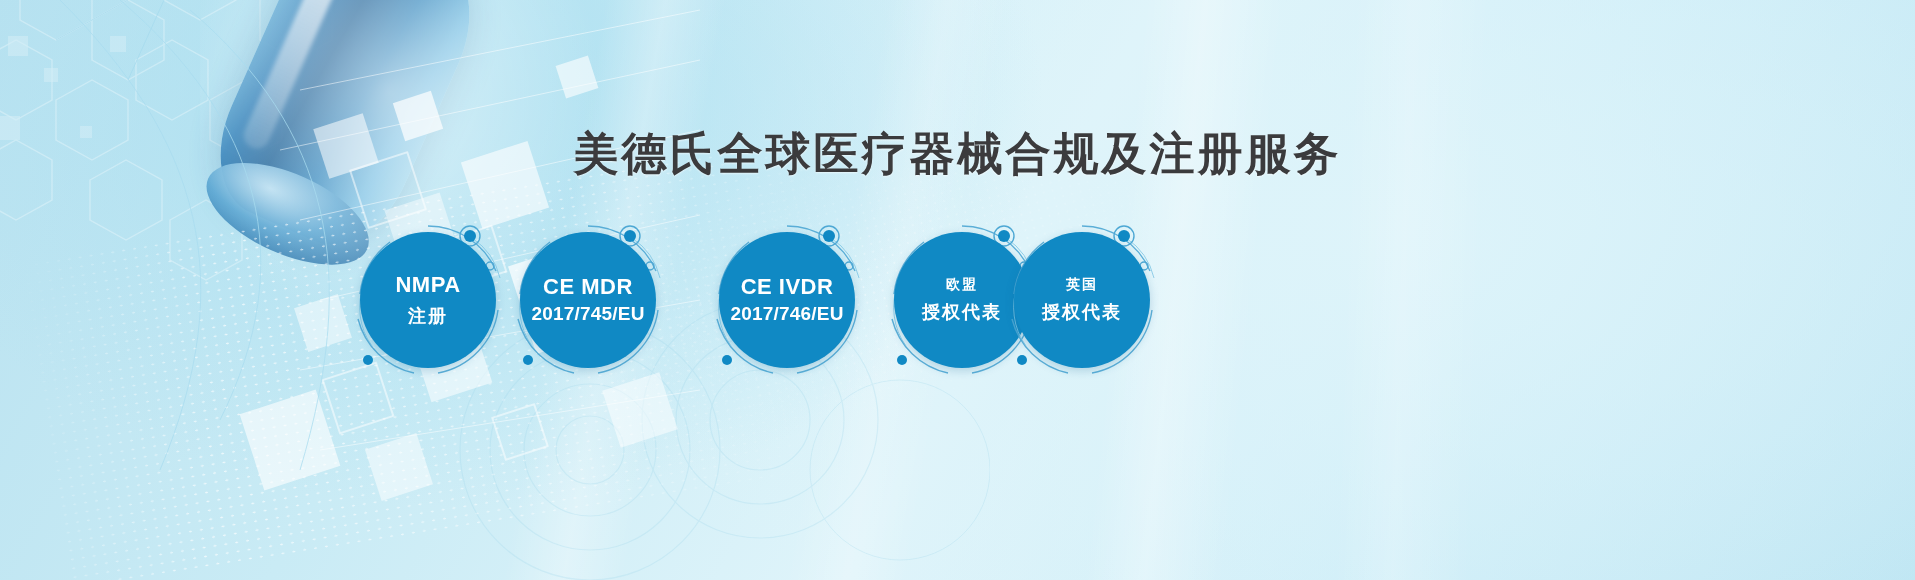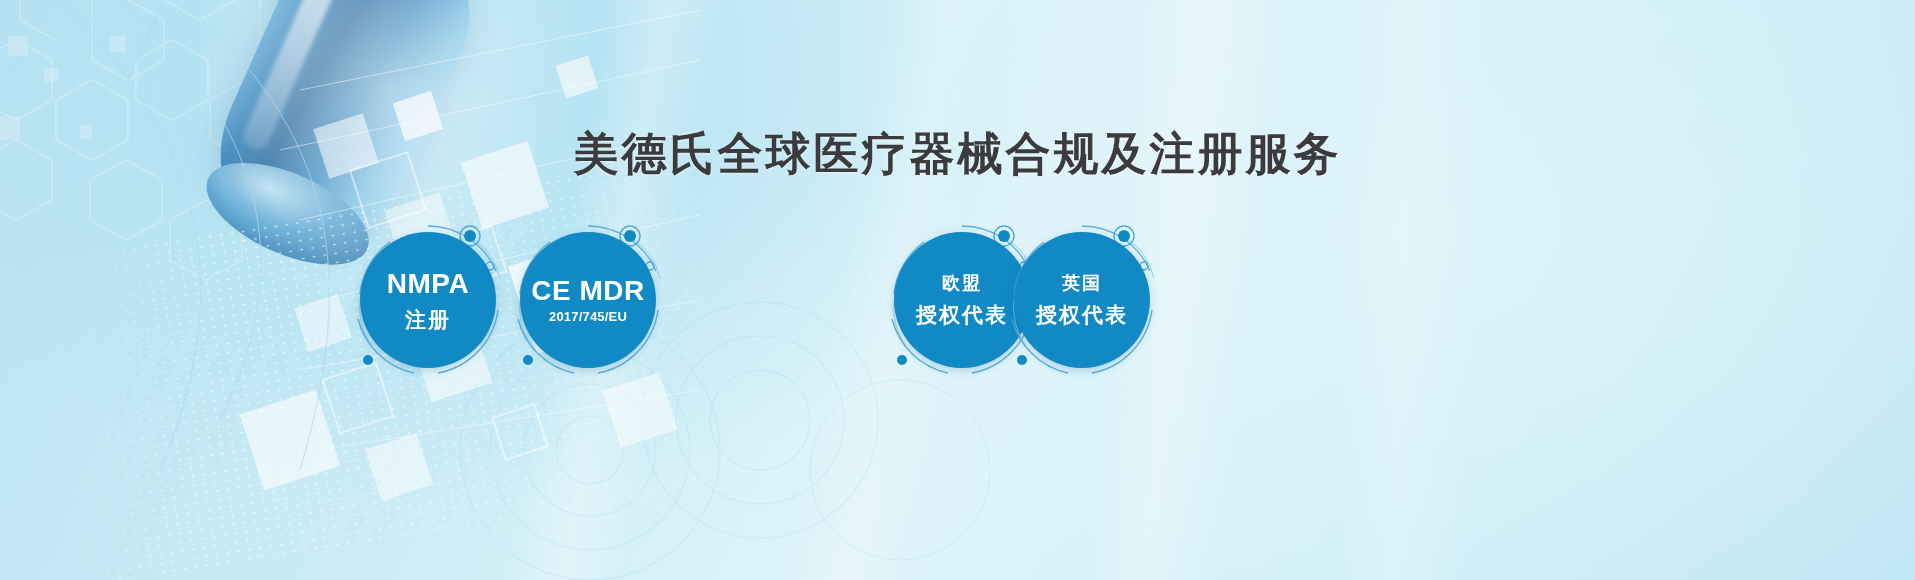--- a/index.html
+++ b/index.html
@@ -97,28 +97,28 @@
   .badge{position:absolute;width:136px;height:136px;top:0;}
   .badge .ringwrap{position:absolute;left:-14px;top:-14px;width:164px;height:164px;}
   .badge .disc{
     position:absolute;left:0;top:0;width:136px;height:136px;border-radius:50%;
     background:#1089c4;
     display:flex;flex-direction:column;align-items:center;justify-content:center;
     box-shadow:0 3px 10px rgba(20,95,145,.22);
   }
   .badge .l1{
     color:#ffffff;font-weight:700;line-height:1.12;text-align:center;
-    font-size:28px;letter-spacing:.5px;
-  }
-  .badge .l1.cn{font-size:18px;letter-spacing:2px;}
+    font-size:22px;letter-spacing:.5px;
+  }
+  .badge .l1.cn{font-size:14px;letter-spacing:2px;}
   .badge .l2{
     color:#ffffff;font-weight:700;line-height:1.15;text-align:center;
-    font-size:21px;letter-spacing:2px;margin-top:9px;
-  }
-  .badge .l2.en{font-size:13px;letter-spacing:.2px;margin-top:4px;}
+    font-size:18px;letter-spacing:2px;margin-top:9px;
+  }
+  .badge .l2.en{font-size:19px;letter-spacing:.2px;margin-top:4px;}
 </style>
 </head>
 <body>
 
 <div id="banner">
 
   <div class="layer streaks"></div>
 
   <svg class="layer hexmesh" viewBox="0 0 620 430">
     <g fill="none" stroke="#ffffff" stroke-width="1.4" opacity="0.75">
@@ -243,20 +243,42 @@
         <circle cx="124" cy="18" r="10" fill="none" stroke="#4ea8d4" stroke-width="1.4"></circle>
         <circle cx="144" cy="48" r="4" fill="none" stroke="#4ea8d4" stroke-width="1.4"></circle>
         <circle cx="22" cy="142" r="5" fill="#1089c4"></circle>
       </svg>
       <div class="disc">
         <div class="l1">CE MDR</div>
         <div class="l2 en">2017/745/EU</div>
       </div>
     </div>
 
+    <div class="badge" style="left:719px">
+      <svg class="ringwrap" viewBox="0 0 164 164">
+        <g fill="none" stroke="#4ea8d4" stroke-width="1.4" opacity="0.9">
+          <path d="M82,8 a74,74 0 0 1 68,45"></path>
+          <path d="M152,92 a74,74 0 0 1 -60,63"></path>
+          <path d="M68,155 a74,74 0 0 1 -56,-54"></path>
+          <path d="M14,76 a74,74 0 0 1 30,-52"></path>
+        </g>
+        <g fill="none" stroke="#7fc6e4" stroke-width="1" opacity="0.8">
+          <path d="M26,128 a66,66 0 0 1 -8,-62"></path>
+          <path d="M126,20 a66,66 0 0 1 28,40"></path>
+        </g>
+        <circle cx="124" cy="18" r="6" fill="#1089c4"></circle>
+        <circle cx="124" cy="18" r="10" fill="none" stroke="#4ea8d4" stroke-width="1.4"></circle>
+        <circle cx="144" cy="48" r="4" fill="none" stroke="#4ea8d4" stroke-width="1.4"></circle>
+        <circle cx="22" cy="142" r="5" fill="#1089c4"></circle>
+      </svg>
+      <div class="disc">
+        <div class="l1">CE IVDR</div>
+        <div class="l2 en">2017/746/EU</div>
+      </div>
+    </div>
 
     <div class="badge" style="left:894px">
       <svg class="ringwrap" viewBox="0 0 164 164">
         <g fill="none" stroke="#4ea8d4" stroke-width="1.4" opacity="0.9">
           <path d="M82,8 a74,74 0 0 1 68,45"></path>
           <path d="M152,92 a74,74 0 0 1 -60,63"></path>
           <path d="M68,155 a74,74 0 0 1 -56,-54"></path>
           <path d="M14,76 a74,74 0 0 1 30,-52"></path>
         </g>
         <g fill="none" stroke="#7fc6e4" stroke-width="1" opacity="0.8">

